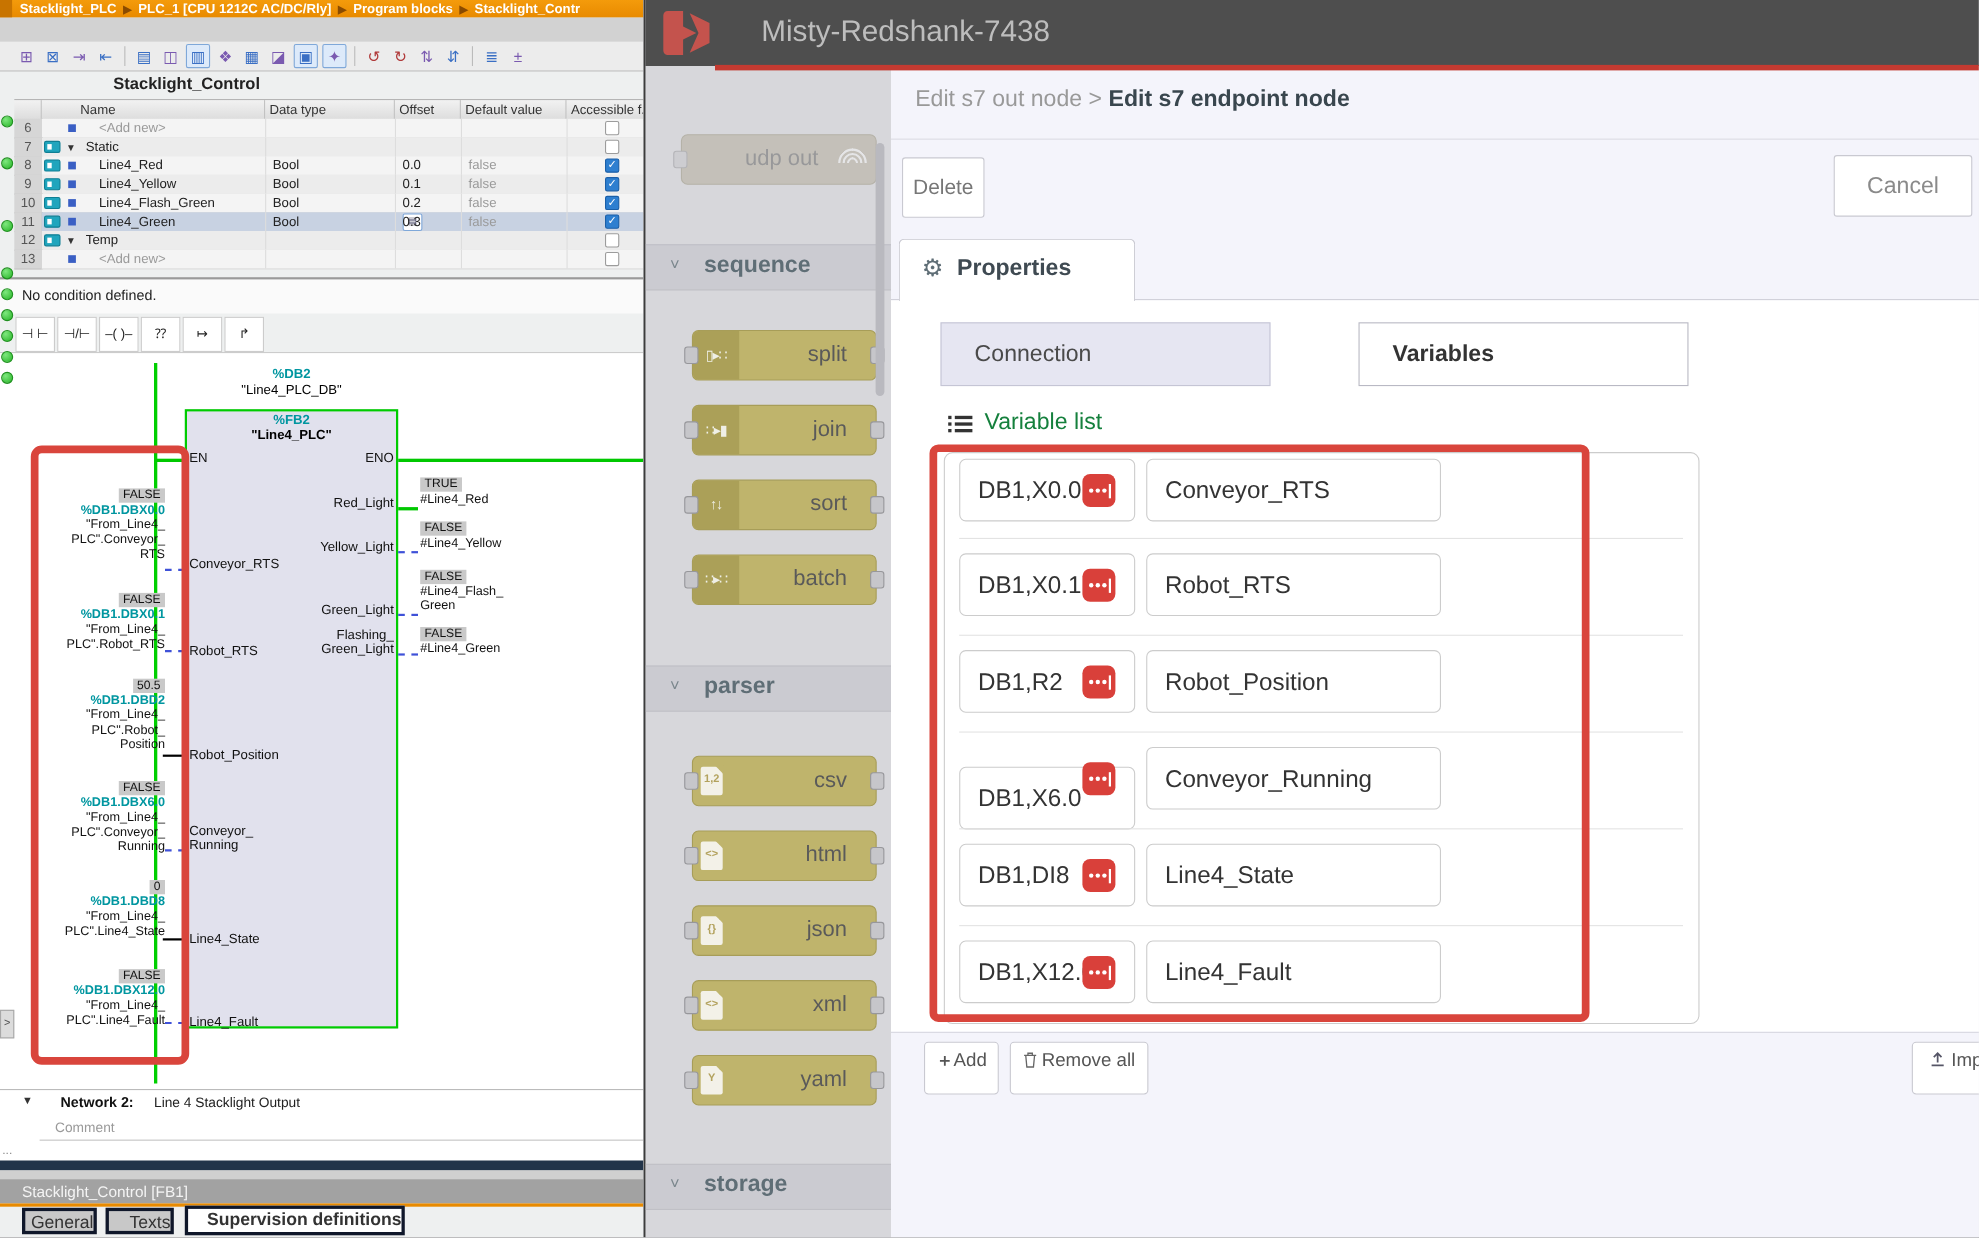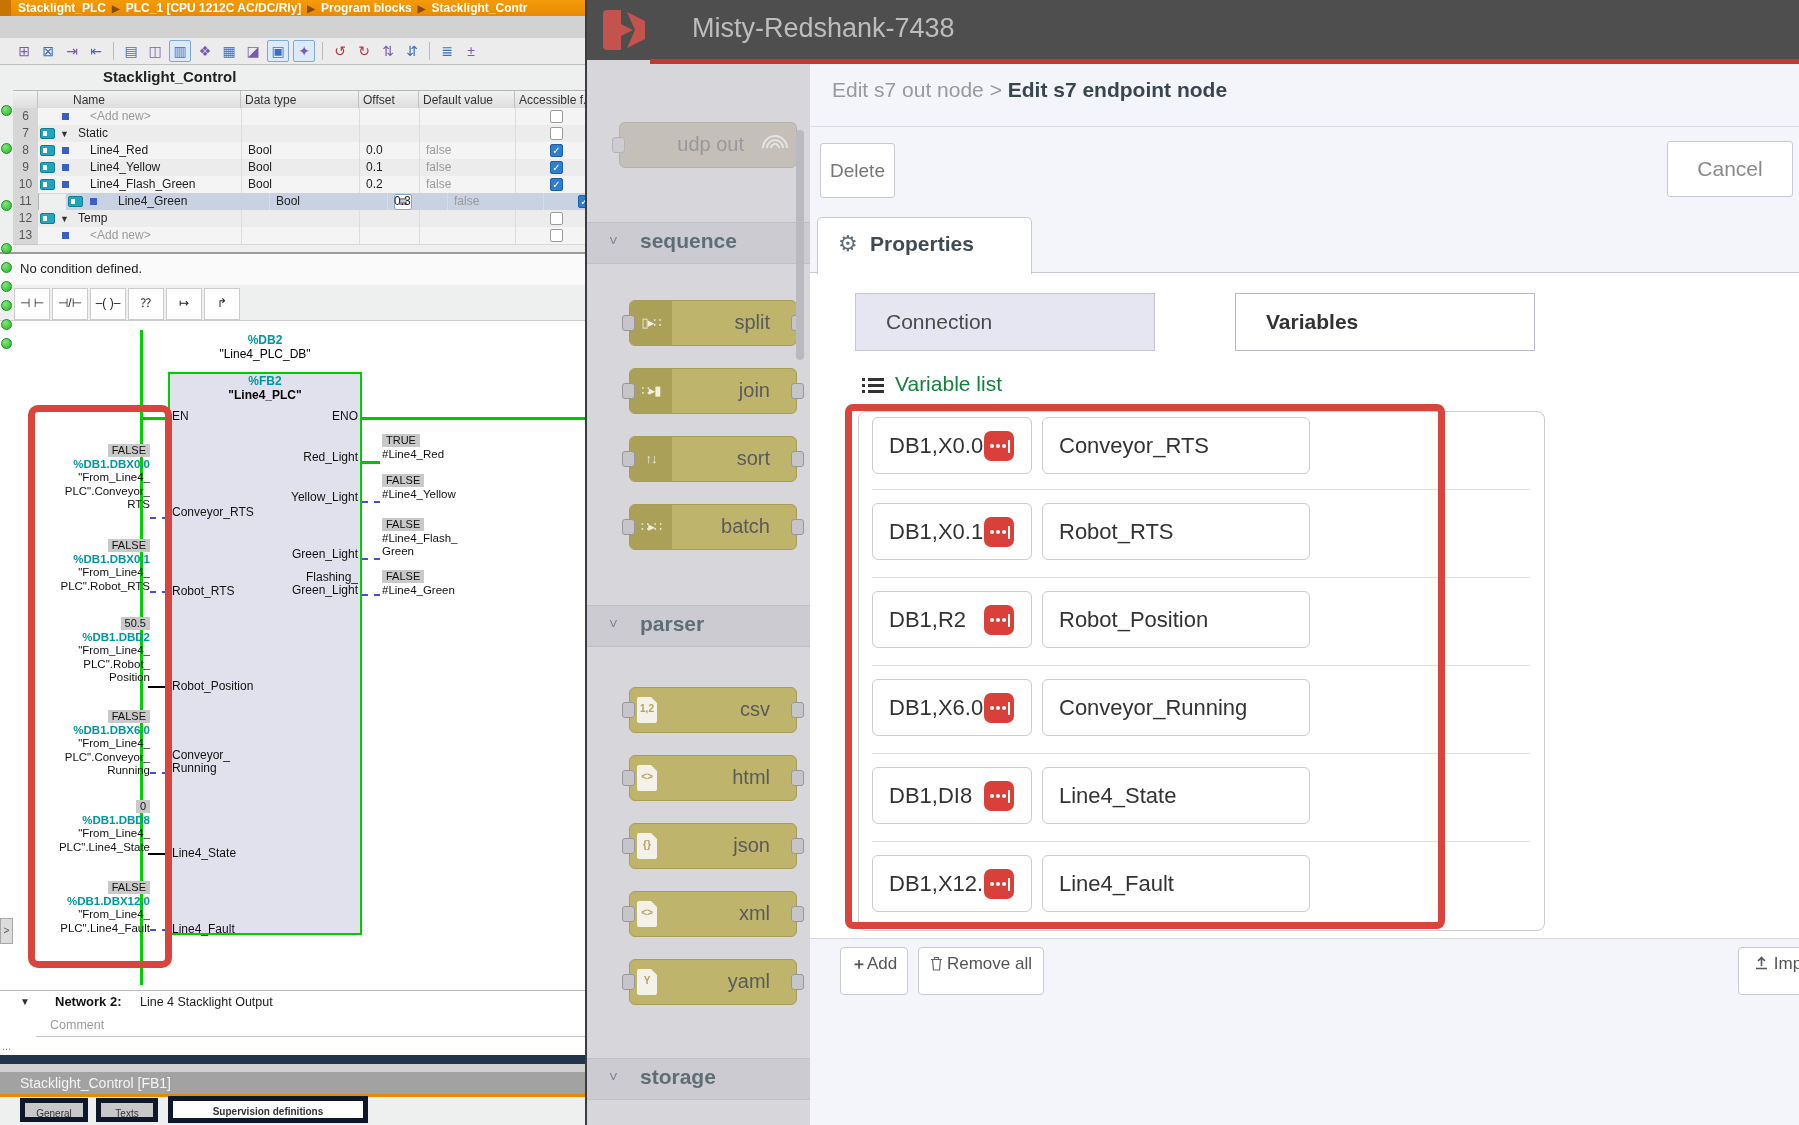--- a/index.html
+++ b/index.html
@@ -53,21 +53,21 @@
   .opgroup{width:130px;text-align:right;font-size:11.5px;line-height:13.6px;color:#111;white-space:nowrap;}
   .opgroup .chip,.ogroup .chip{display:inline-block;background:#c9c9c9;color:#111;padding:0 4px;font-size:11px;line-height:13px;}
   .ogroup{width:150px;text-align:left;font-size:11.5px;line-height:13.6px;color:#111;white-space:nowrap;}
   .wire{height:0;border-top:2px solid #000;}
   .wire.g{border-top:3px solid #00c800;}
   .wire.d{border-top:2px dashed #3f51d8;}
   .redrect{border:7px solid #d9453c;border-radius:10px;background:transparent;z-index:7;}
   .net2{left:0;top:990px;width:585px;height:65px;background:#fff;border-top:1px solid #bbb;}
   .inspbar{left:0;top:1072px;width:585px;height:22px;background:#a2a2a2;color:#f4f4f4;font-weight:normal;font-size:14px;line-height:22px;padding-left:20px;box-sizing:border-box;}
   .orangeline{left:0;top:1094px;width:585px;height:3px;background:#e88a00;}
-  .tabbtn{position:absolute;top:1098px;height:24px;background:#c8c8c8;border:5px solid #0f172a;font-size:10px;color:#333;text-align:center;line-height:22px;box-sizing:border-box;}
+  .tabbtn{position:absolute;top:1098px;height:24px;background:#c8c8c8;border:3px solid #0f172a;font-size:16px;color:#333;text-align:right;line-height:22px;box-sizing:border-box;}
   .tabbtn.active{top:1096px;height:27px;background:#fff;font-weight:bold;}
   .gdot{position:absolute;left:1px;width:11px;height:11px;border-radius:50%;background:radial-gradient(circle at 35% 30%,#7ee87e,#28b428);border:1px solid #1e8f1e;box-sizing:border-box;}
   
   #nr{left:585px;top:0;width:1214px;height:1125px;background:#f4f4fb;border-left:2px solid #3c3c3c;box-sizing:border-box;}
   .nrhead{left:0;top:0;width:1214px;height:60px;background:#4e4e4e;}
   .nrtitle{left:105px;top:13px;font-size:27px;color:#bdbdbd;}
   .redline{background:#c43a31;z-index:8;}
   .palette{left:0;top:60px;width:223px;height:1065px;background:#d7d7db;overflow:hidden;}
   .psearch{left:0;top:0;width:223px;height:50px;background:#c9c9ce;border-bottom:1px solid #bfbfc4;}
   .mag{position:absolute;left:17px;top:14px;width:13px;height:13px;border:2px solid #97979c;border-radius:50%;box-sizing:border-box;}
@@ -237,21 +237,21 @@
         <div class="c-type">Bool</div>
         <div class="c-off">0.2</div>
         <div class="c-def">false</div>
         <div class="c-acc">
             <span class="cb on">✓</span>
           </div>
       </div>
     </div>
     <div class="abs trow" style="top:193px;">
       <div class="rnum">11</div>
-      <div class="cells" style="background:#c8d2e2;margin-left:28px;">
+      <div class="cells" style="background:#c8d2e2;">
         <div class="c-name">
             <span class="tagico"></span>
             <span class="bullet"></span>
             <span class="nm indent">Line4_Green</span>
           </div>
         <div class="c-type">Bool</div>
         <div class="typebtn" style="left:328px;right:auto;">▤</div>
         <div class="c-off">0.3</div>
         <div class="c-def">false</div>
         <div class="c-acc">
@@ -580,21 +580,21 @@
       <div class="vdiv" style="top:517px;"></div>
 
       <div class="vrow-addr" style="top:531px;">DB1,R2</div>
       <div class="redbtn" style="top:545px;">
           <s></s>
           <u></u>
         </div>
       <div class="vrow-name" style="top:531px;">Robot_Position</div>
       <div class="vdiv" style="top:605px;"></div>
 
-      <div class="vrow-addr" style="top:619px;">DB1,X6.0</div>
+      <div class="vrow-addr" style="top:637px;">DB1,X6.0</div>
       <div class="redbtn" style="top:633px;">
           <s></s>
           <u></u>
         </div>
       <div class="vrow-name" style="top:619px;">Conveyor_Running</div>
       <div class="vdiv" style="top:693px;"></div>
 
       <div class="vrow-addr" style="top:707px;">DB1,DI8</div>
       <div class="redbtn" style="top:721px;">
           <s></s>

